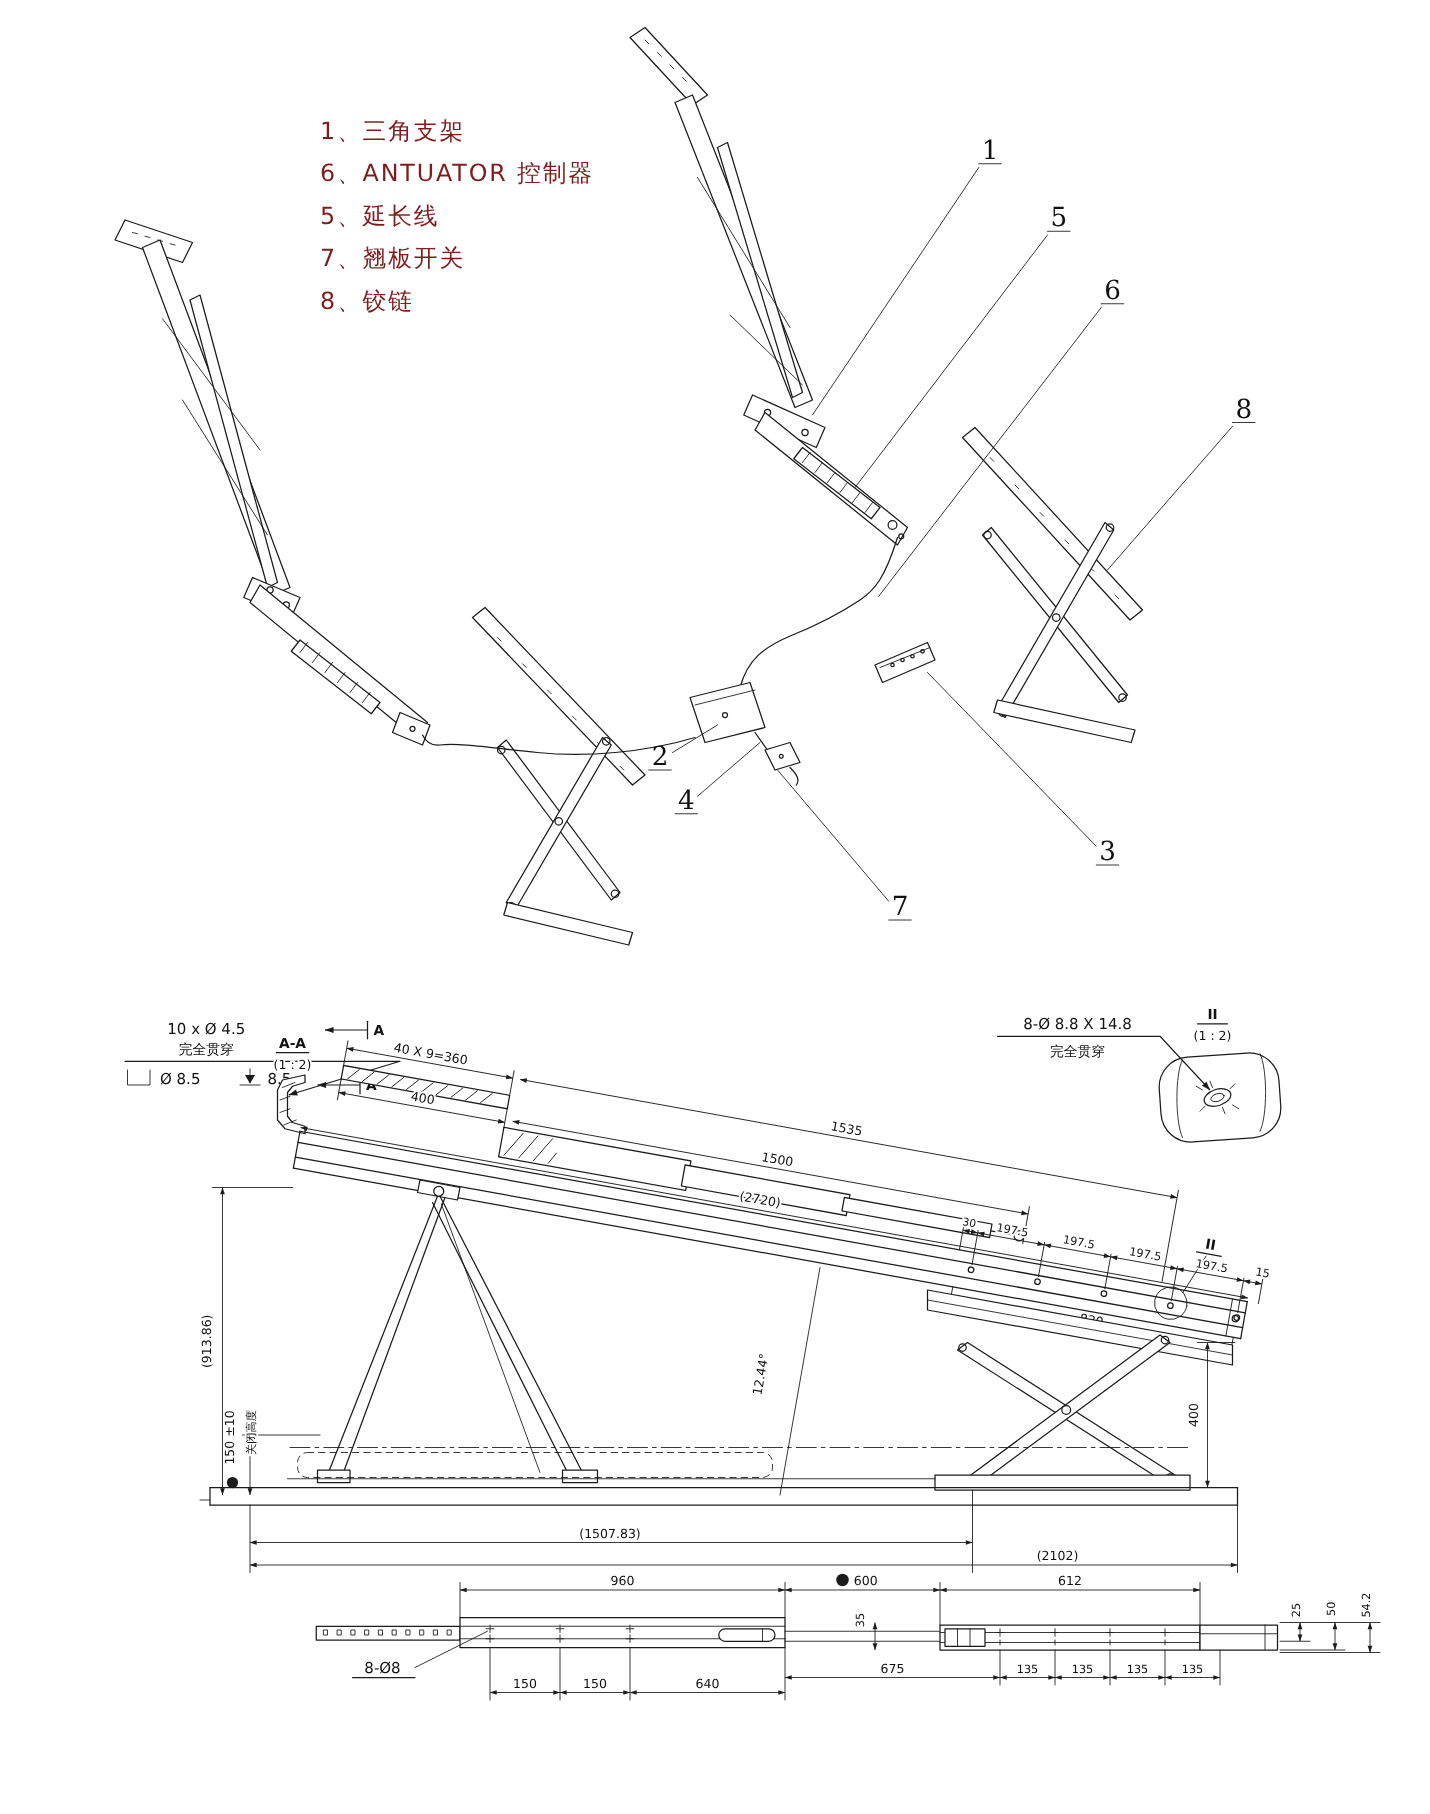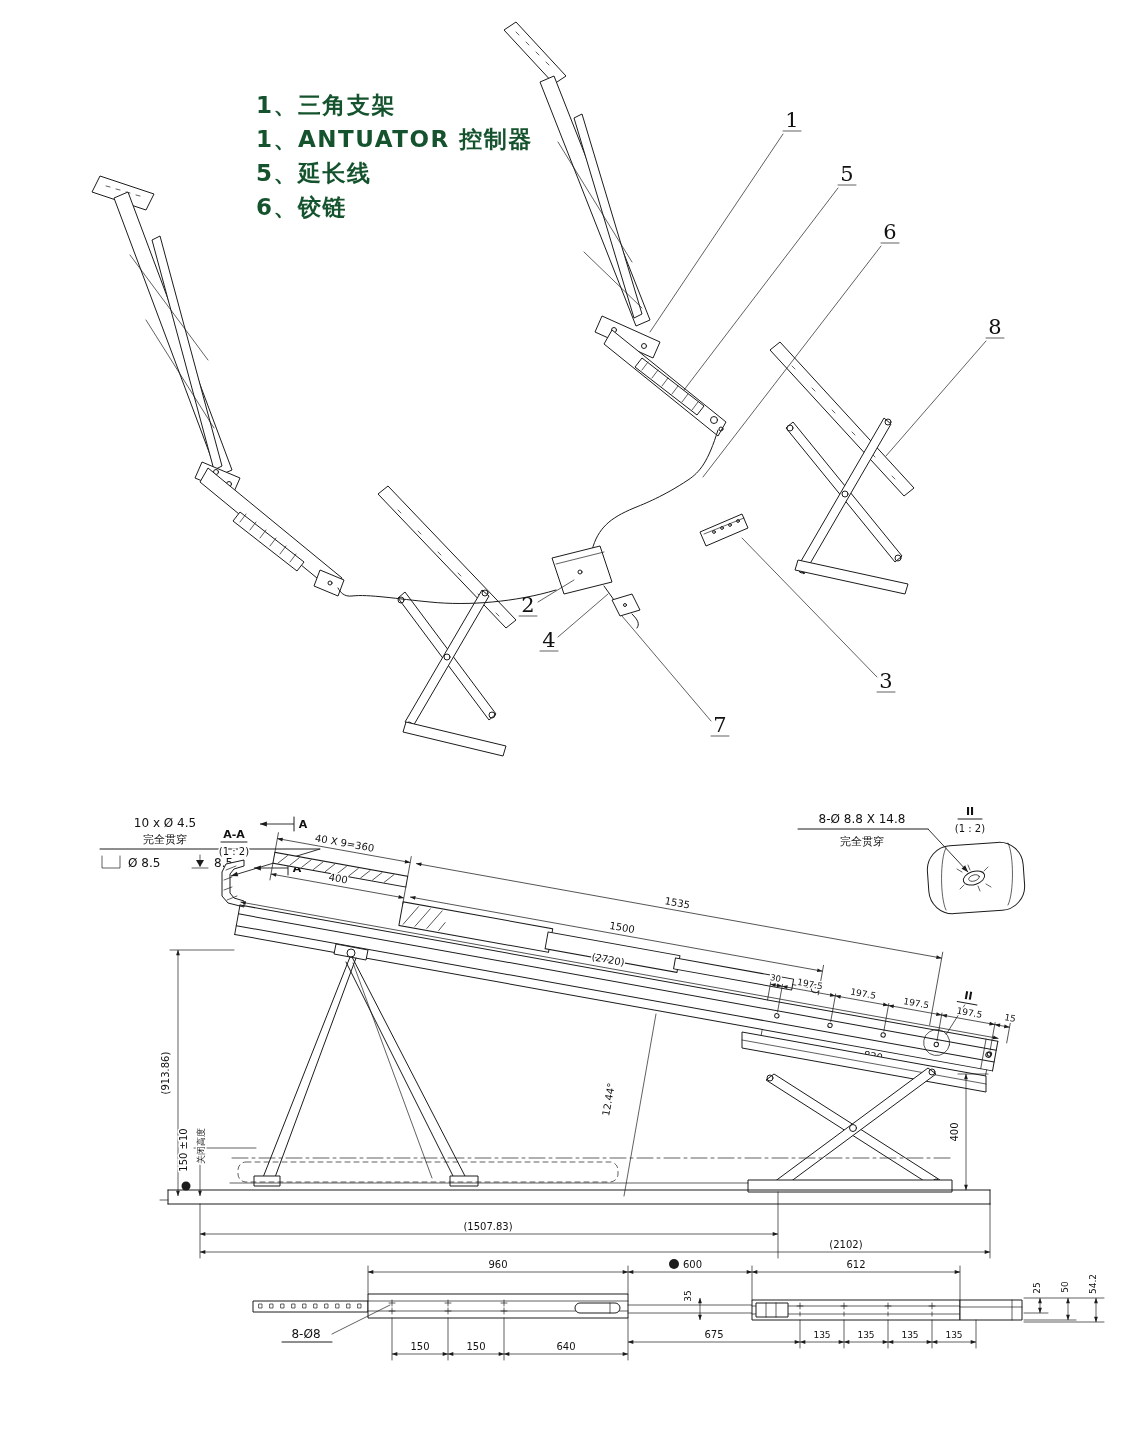--- a/index.html
+++ b/index.html
@@ -1,20 +1,20 @@
 <!DOCTYPE html>
 <html><head>
 <meta charset="utf-8">
 <style>
   html,body{margin:0;padding:0;background:#e8e8e8;}
   .stage{position:relative;width:1144px;height:1451px;background:#ffffff;margin:0 auto;overflow:hidden;
          font-family:"DejaVu Sans",sans-serif;}
   .stage svg{position:absolute;left:0;top:0;}
-  .parts-list{position:absolute;left:256px;top:88px;font-size:23px;line-height:34px;
-              letter-spacing:1.5px;color:#14532d;font-weight:700;}
+  .parts-list{position:absolute;left:256px;top:88px;font-size:19px;line-height:34px;
+              letter-spacing:1.5px;color:#7f1d1d;font-weight:400;}
   
   .ln{stroke:#1c1c1c;fill:none;stroke-width:1;stroke-linecap:round;stroke-linejoin:round}
   .wt{stroke:#1c1c1c;fill:#ffffff;stroke-width:1;stroke-linejoin:round}
   .tn{stroke:#1c1c1c;fill:none;stroke-width:.7;stroke-linecap:round}
   .dm{stroke:#1c1c1c;fill:none;stroke-width:.7;marker-start:url(#ar);marker-end:url(#ar)}
   .a1{stroke:#1c1c1c;fill:none;stroke-width:.9;marker-end:url(#ar)}
   .dsh{stroke-dasharray:16 4 3 4}
   .dsh2{stroke-dasharray:5 4}
   .fb{fill:#1c1c1c;stroke:none}
   text{fill:#111;font-family:"DejaVu Sans",sans-serif}
@@ -27,23 +27,24 @@
   .st{text-anchor:start}
   .co{font-family:"DejaVu Serif",serif;font-size:21px;text-anchor:middle}
 </style>
 </head>
 <body>
 
 <div class="stage">
 
   <div class="parts-list">
     <div>1、三角支架</div>
-    <div>1、ANTUATOR 控制器</div>
+    <div>6、ANTUATOR 控制器</div>
     <div>5、延长线</div>
-    <div>6、铰链</div>
+    <div>7、翘板开关</div>
+    <div>8、铰链</div>
   </div>
 
   <svg width="1144" height="1451" viewBox="0 0 1144 1451">
     <defs>
       <marker id="ar" viewBox="0 0 10 8" refX="9.2" refY="4" markerWidth="9" markerHeight="7" orient="auto-start-reverse">
         <path d="M0.5,0.9 L9.5,4 L0.5,7.1 Z" fill="#1c1c1c"></path>
       </marker>
     </defs>
 
     <g>

